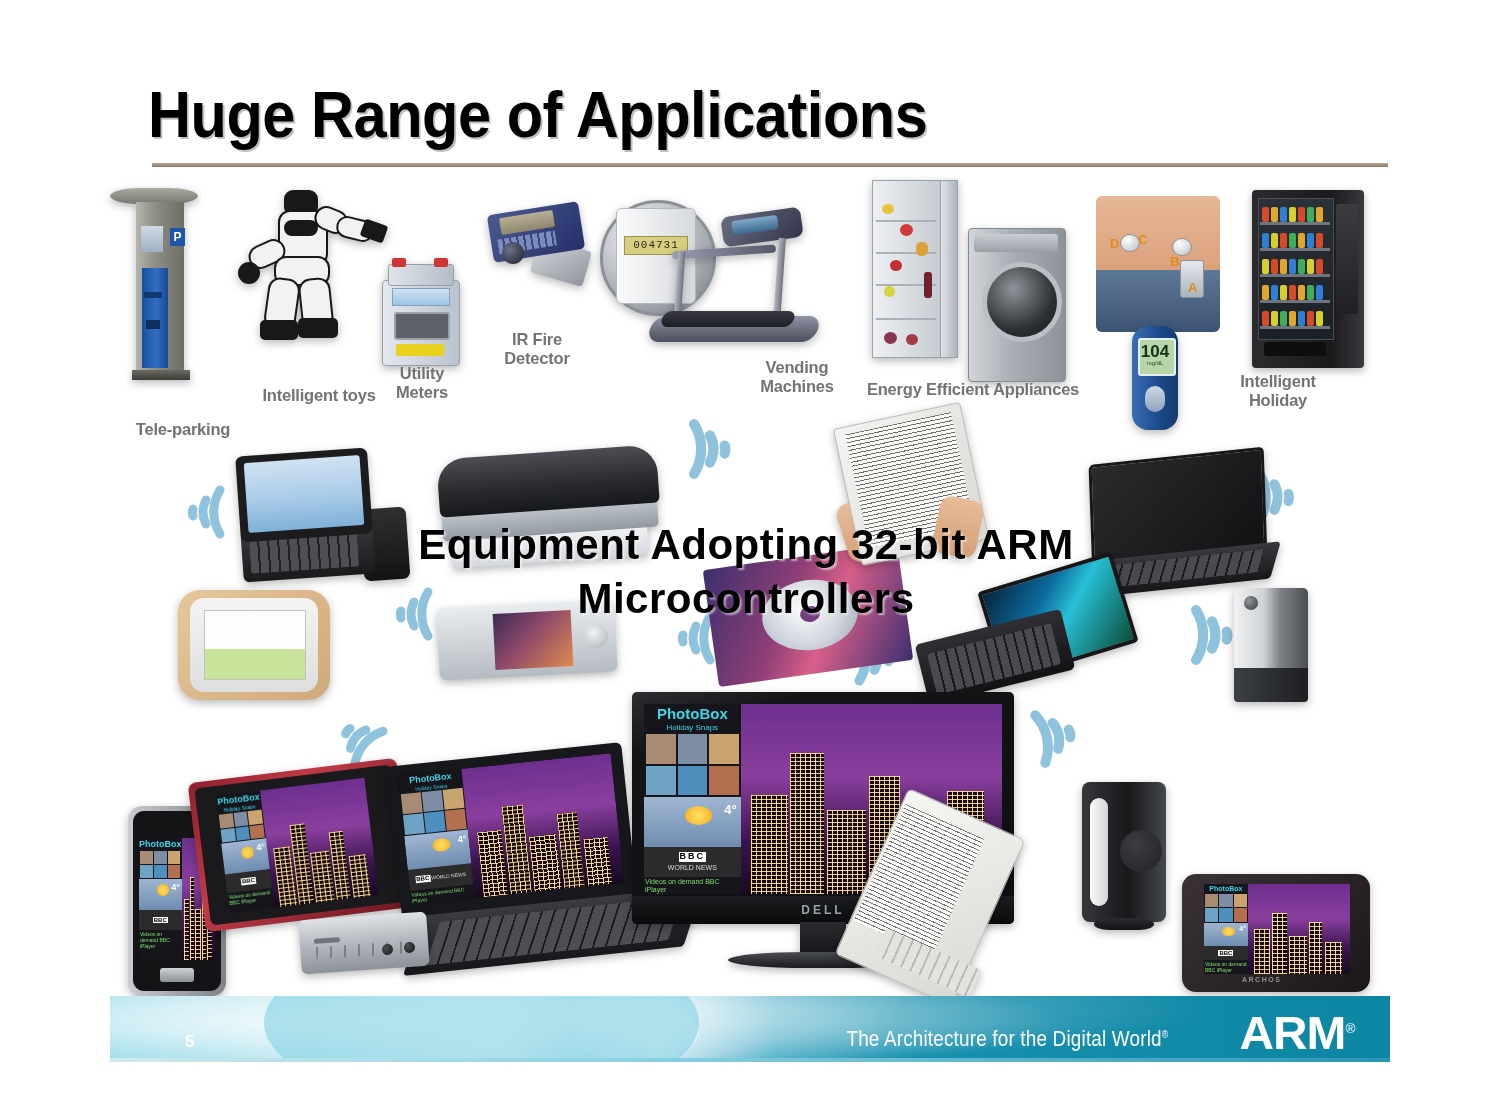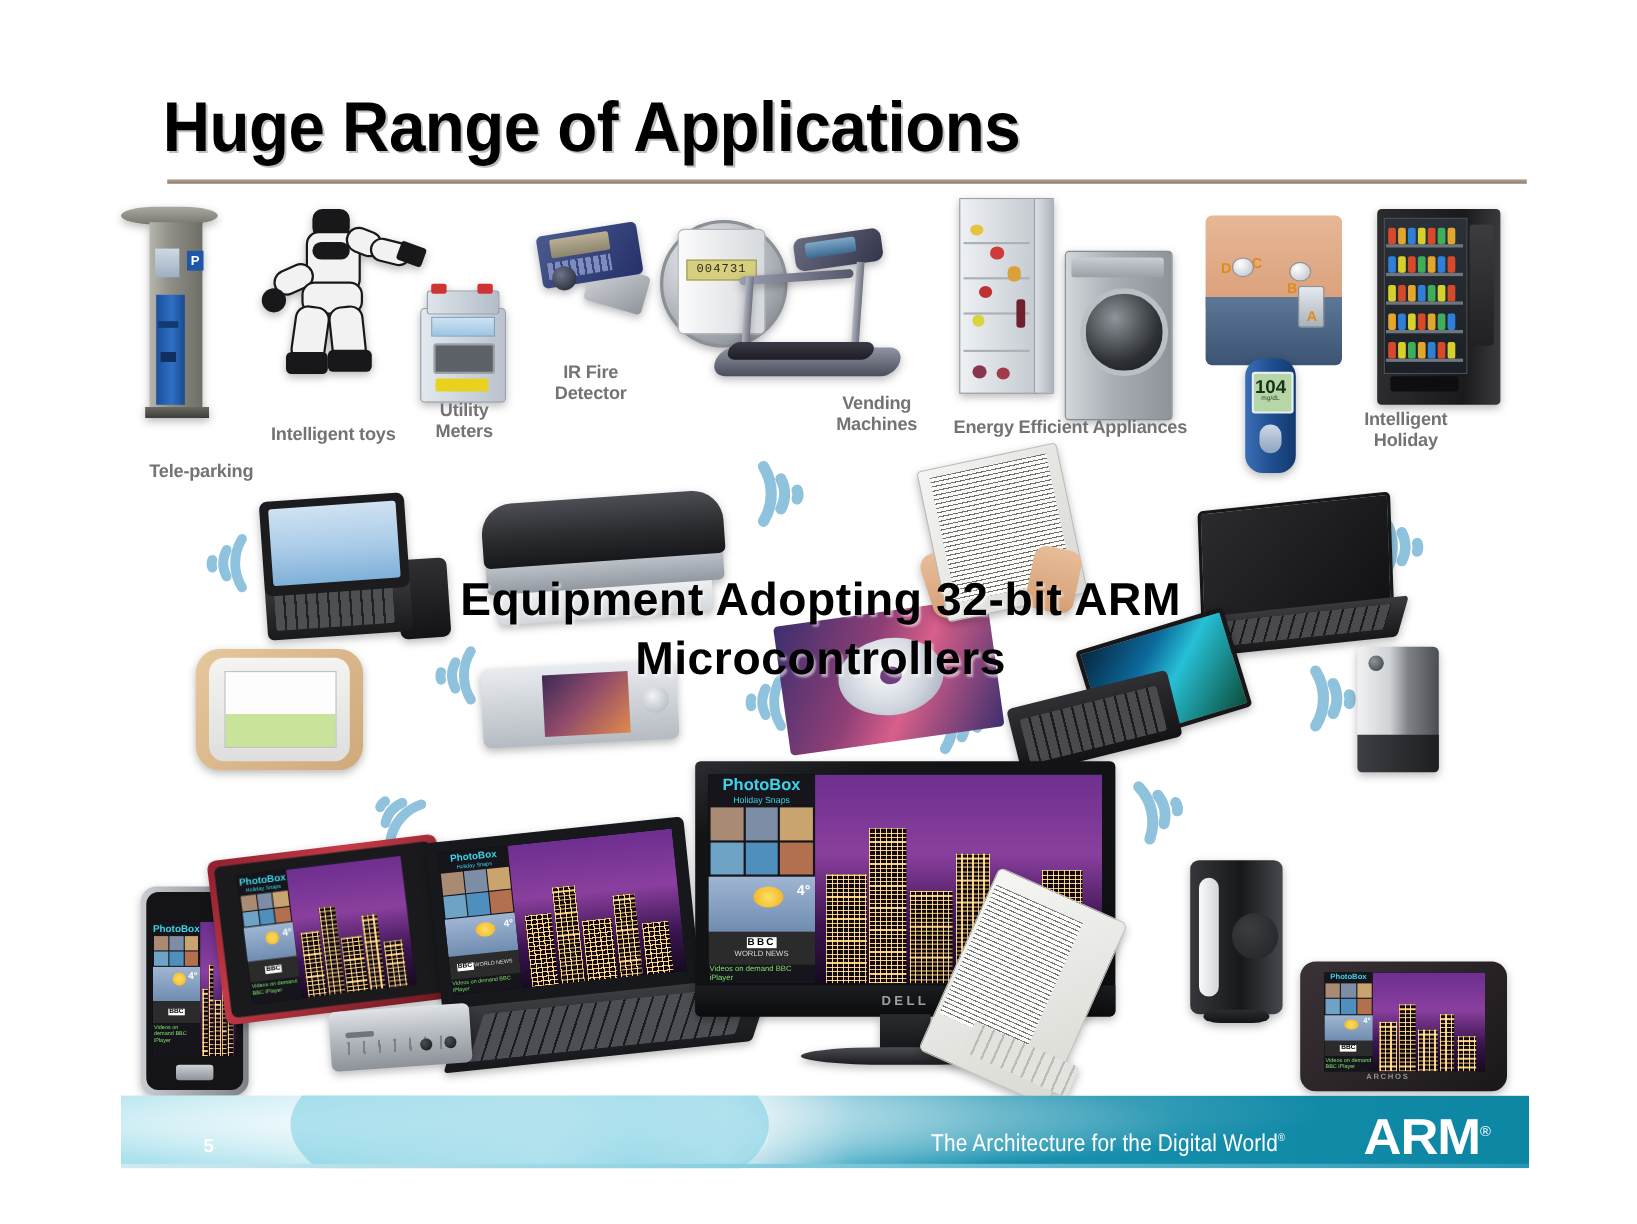--- a/index.html
+++ b/index.html
@@ -369,21 +369,21 @@
     <div class="rb" style="left:104px;top:32px;width:34px;height:18px;transform:rotate(14deg);"></div>
     <div class="rbd" style="left:130px;top:36px;width:24px;height:18px;transform:rotate(20deg);border-radius:3px;"></div>
     <div class="rb" style="left:16px;top:56px;width:34px;height:20px;transform:rotate(-24deg);"></div>
     <div class="rbd" style="left:6px;top:76px;width:22px;height:22px;border-radius:50%;"></div>
     <div class="rb" style="left:42px;top:70px;width:52px;height:26px;"></div>
     <div class="rb" style="left:34px;top:92px;width:28px;height:48px;transform:rotate(8deg);"></div>
     <div class="rb" style="left:68px;top:92px;width:28px;height:48px;transform:rotate(-6deg);"></div>
     <div class="rbd" style="left:28px;top:134px;width:38px;height:20px;border-radius:5px;"></div>
     <div class="rbd" style="left:66px;top:132px;width:40px;height:20px;border-radius:5px;"></div>
   </div>
-  <div class="cap" style="left:238px;top:386px;width:130px;">Intelligent toys</div>
+  <div class="cap" style="left:254px;top:386px;width:130px;">Intelligent toys</div>
 
   <div class="dev sh" style="left:382px;top:258px;width:80px;height:110px;">
     <div class="um-body"></div>
     <div class="um-top"></div>
     <div class="um-cap" style="left:10px;"></div>
     <div class="um-cap" style="left:52px;"></div>
     <div class="um-win"></div>
     <div class="um-dial"></div>
     <div class="um-yel"></div>
   </div>

